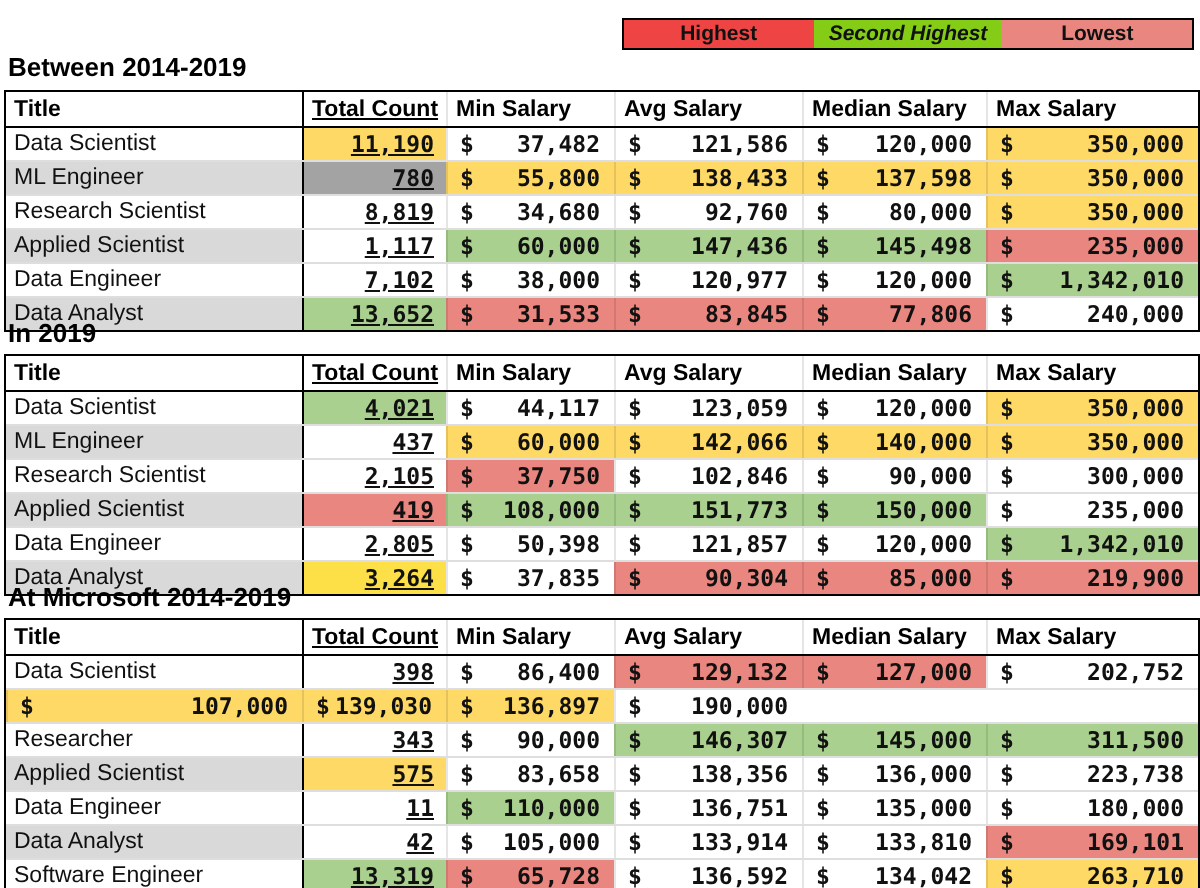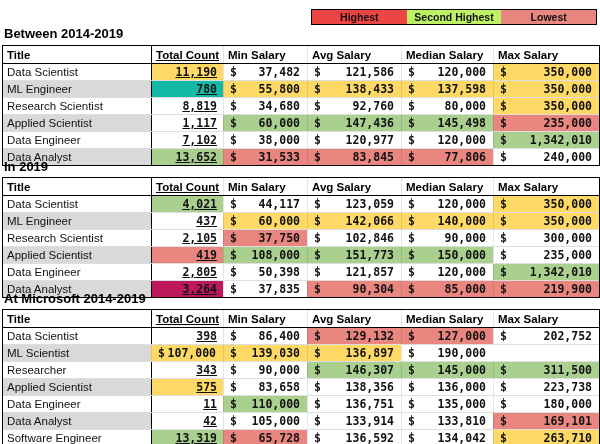--- a/index.html
+++ b/index.html
@@ -48,21 +48,21 @@
   .countcell{justify-content:flex-end;padding-right:6px;}
   .money{justify-content:space-between;padding:0 7px 0 6px;}
 </style>
 </head>
 <body>
 
 <div class="canvas">
 
   <div class="legend">
     <div class="legend-item" style="background: #ef4444;">Highest</div>
-    <div class="legend-item" style="background: #bef264;">Second Highest</div>
+    <div class="legend-item" style="background: #84cc16; font-style: italic;">Second Highest</div>
     <div class="legend-item" style="background: rgb(233, 134, 127);">Lowest</div>
   </div>
 
   <div class="section-title st1">Between 2014-2019</div>
   <div class="stable t1">
       <div class="row header-row">
         <div class="cell hcell c0">Title</div>
         <div class="cell hcell c1">Total Count</div>
         <div class="cell hcell c2">Min Salary</div>
         <div class="cell hcell c3">Avg Salary</div>
@@ -84,21 +84,21 @@
           <span>$</span>
           <span>120,000</span>
         </div>
         <div class="cell numfont c5 money" style="background: rgb(255, 217, 102);">
           <span>$</span>
           <span>350,000</span>
         </div>
       </div>
       <div class="row data-row">
         <div class="cell titlecell c0" style="background: rgb(217, 217, 217);">ML Engineer</div>
-        <div class="cell numfont c1 countcell" style="background: #14b8a6;">780</div>
+        <div class="cell numfont c1 countcell" style="background: #a3a3a3;">780</div>
         <div class="cell numfont c2 money" style="background: rgb(255, 217, 102);">
           <span>$</span>
           <span>55,800</span>
         </div>
         <div class="cell numfont c3 money" style="background: rgb(255, 217, 102);">
           <span>$</span>
           <span>138,433</span>
         </div>
         <div class="cell numfont c4 money" style="background: rgb(255, 217, 102);">
           <span>$</span>
@@ -296,21 +296,21 @@
           <span>$</span>
           <span>120,000</span>
         </div>
         <div class="cell numfont c5 money" style="background: rgb(169, 208, 142);">
           <span>$</span>
           <span>1,342,010</span>
         </div>
       </div>
       <div class="row data-row">
         <div class="cell titlecell c0" style="background: rgb(217, 217, 217);">Data Analyst</div>
-        <div class="cell numfont c1 countcell" style="background: #be185d;">3,264</div>
+        <div class="cell numfont c1 countcell" style="background: #fde047;">3,264</div>
         <div class="cell numfont c2 money">
           <span>$</span>
           <span>37,835</span>
         </div>
         <div class="cell numfont c3 money" style="background: rgb(233, 134, 127);">
           <span>$</span>
           <span>90,304</span>
         </div>
         <div class="cell numfont c4 money" style="background: rgb(233, 134, 127);">
           <span>$</span>
@@ -347,21 +347,20 @@
         <div class="cell numfont c4 money" style="background: rgb(233, 134, 127);">
           <span>$</span>
           <span>127,000</span>
         </div>
         <div class="cell numfont c5 money">
           <span>$</span>
           <span>202,752</span>
         </div>
       </div>
       <div class="row data-row">
-        <div class="cell titlecell c0" style="background: rgb(217, 217, 217);">ML Scientist</div>
         <div class="cell numfont c2 money" style="background: rgb(255, 217, 102);">
           <span>$</span>
           <span>107,000</span>
         </div>
         <div class="cell numfont c3 money" style="background: rgb(255, 217, 102);">
           <span>$</span>
           <span>139,030</span>
         </div>
         <div class="cell numfont c4 money" style="background: rgb(255, 217, 102);">
           <span>$</span>

